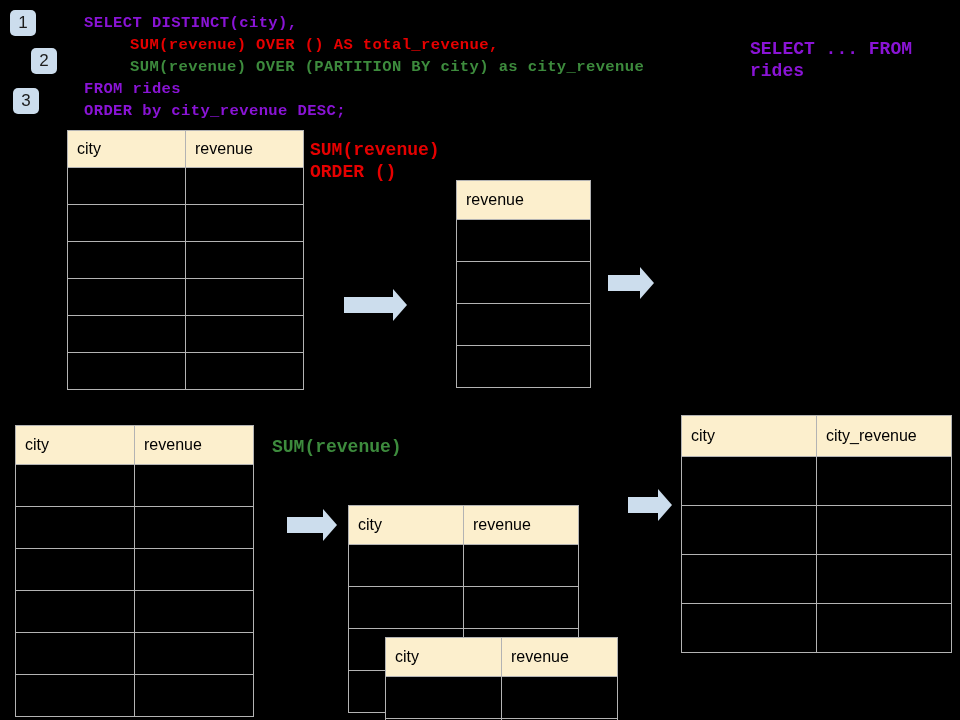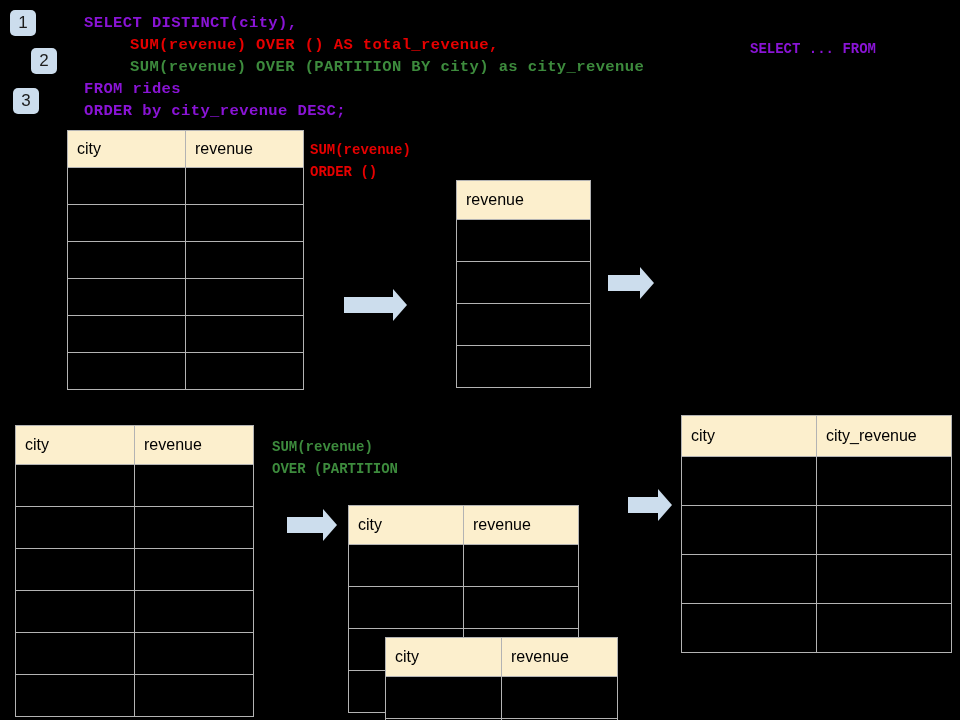--- a/index.html
+++ b/index.html
@@ -41,21 +41,21 @@
     line-height: 22px;
   }
   .c-purple { color: #8a14d6; }
   .c-red    { color: #e60000; }
   .c-green  { color: #3d8b3d; }
 
   
   .annot {
     position: absolute;
     font-family: "Liberation Mono", monospace;
-    font-size: 14px;
+    font-size: 18px;
     font-weight: bold;
     white-space: pre;
     line-height: 22px;
   }
 
   
   .tbl {
     position: absolute;
     border-collapse: collapse;
     table-layout: fixed;
@@ -103,23 +103,23 @@
 <div id="canvas">
 
   <div id="badges">
       <div class="badge" style="left: 10px; top: 10px;">1</div>
       <div class="badge" style="left: 31px; top: 48px;">2</div>
       <div class="badge" style="left: 13px; top: 88px;">3</div>
     </div>
 
   <div id="sql-block" class="code" style="left:84px; top:12px;"><div class="c-purple" style="padding-left: 0px;">SELECT DISTINCT(city),</div><div class="c-red" style="padding-left: 46px;">SUM(revenue) OVER () AS total_revenue,</div><div class="c-green" style="padding-left: 46px;">SUM(revenue) OVER (PARTITION BY city) as city_revenue</div><div class="c-purple" style="padding-left: 0px;">FROM rides</div><div class="c-purple" style="padding-left: 0px;">ORDER by city_revenue DESC;</div></div>
 
-  <div id="annot-select-from" class="annot c-purple" style="left: 750px; top: 38px;"><div>SELECT ... FROM</div></div>
+  <div id="annot-select-from" class="annot c-purple" style="left: 750px; top: 38px;"><div>SELECT ... FROM</div><div>rides</div></div>
   <div id="annot-sum-over" class="annot c-red" style="left: 310px; top: 139px;"><div>SUM(revenue)</div><div>ORDER ()</div></div>
-  <div id="annot-sum-partition" class="annot c-green" style="left: 272px; top: 436px;"><div>SUM(revenue)</div><div>OVER (PARTITION</div></div>
+  <div id="annot-sum-partition" class="annot c-green" style="left: 272px; top: 436px;"><div>SUM(revenue)</div></div>
 
   <div id="tables">
       <table class="tbl" style="left: 67px; top: 130px; width: 236px; z-index: 10;">
         <colgroup>
           <col style="width: 118px;">
           <col style="width: 118px;">
         </colgroup>
         <thead>
           <tr>
             <th style="height: 36px;">city</th>

